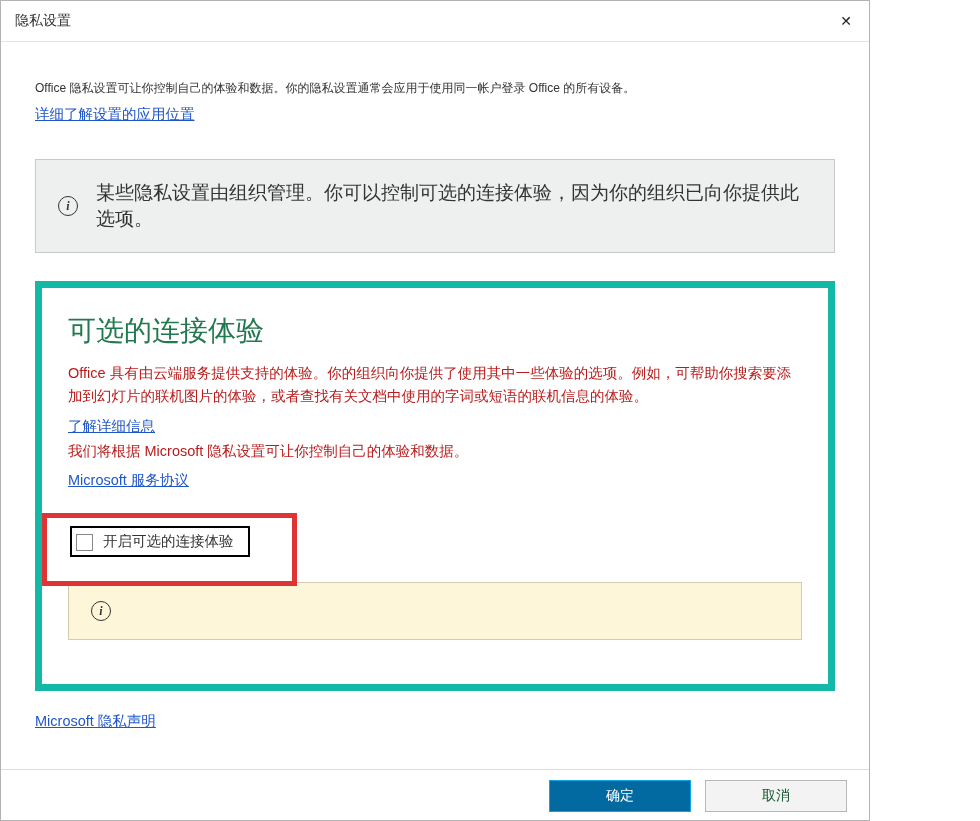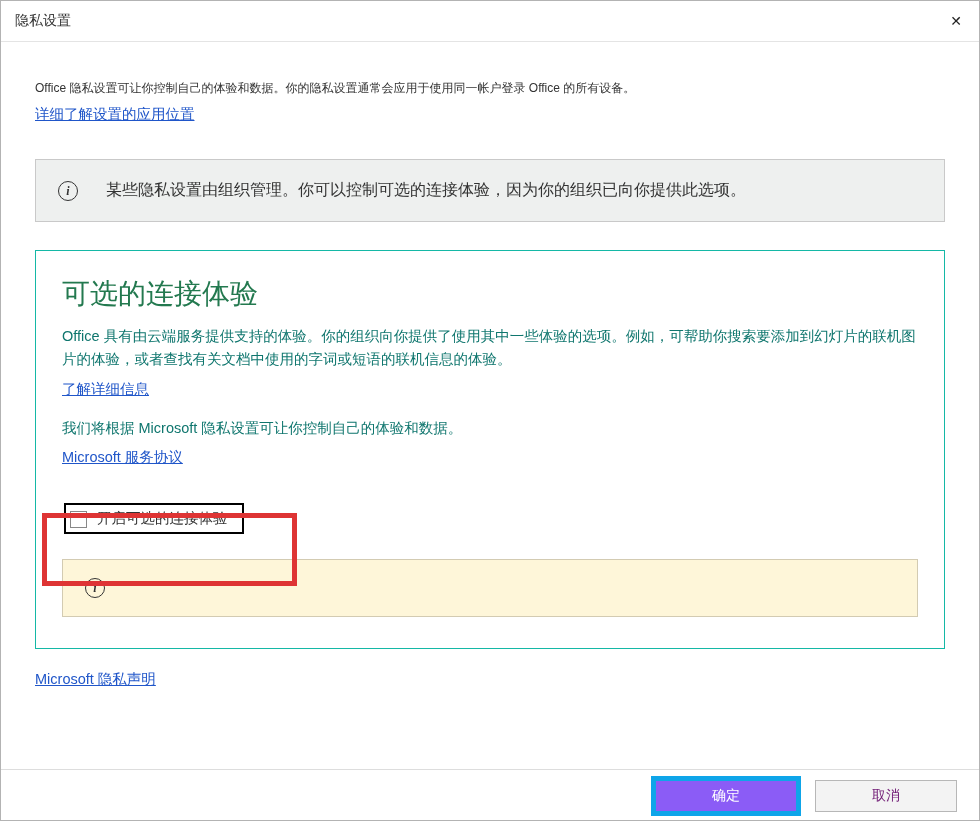--- a/index.html
+++ b/index.html
@@ -5,21 +5,21 @@
   html, body {
     margin: 0;
     padding: 0;
     width: 980px;
     height: 821px;
     font-family: "Microsoft YaHei", "Segoe UI", sans-serif;
     background: #ffffff;
     overflow: hidden;
   }
   .window {
-    width: 980px;
+    width: 870px;
     height: 821px;
     border: 1px solid #b3b3b3;
     box-sizing: border-box;
     background: #fff;
     position: relative;
   }
   .titlebar {
     height: 40px;
     display: flex;
     align-items: center;
@@ -82,44 +82,44 @@
     justify-content: center;
     font-size: 12px;
     font-style: italic;
     font-family: Georgia, serif;
     flex-shrink: 0;
     color: #333;
     font-weight: bold;
     line-height: 1;
   }
   .info-text {
-    font-size: 16px;
-    color: #333;
-    margin-left: 28px;
+    font-size: 19px;
+    color: #333;
+    margin-left: 18px;
   }
 
   .section {
     margin-top: 28px;
-    border: 1px solid #14b8a6;
-    padding: 24px 26px 31px 26px;
+    border: 7px solid #14b8a6;
+    padding: 24px 26px 44px 26px;
     position: relative;
   }
   h2.section-title {
     color: #23794f;
     margin: 0 0 12px 0;
     font-weight: 400;
     font-size: 28px;
   }
   .section p {
     font-size: 14.5px;
-    color: #0f766e;
+    color: #b91c1c;
     line-height: 1.55;
     margin: 0 0 8px 0;
   }
-  .section .link-row { margin-top: 10px; margin-bottom: 18px; }
+  .section .link-row { margin-top: 10px; margin-bottom: 4px; }
   .agreement-text {
     font-size: 14.5px;
     color: #333;
     margin: 0;
   }
 
   .highlight-box {
     position: absolute;
     border: 5px solid #de3434;
     left: 41px;
@@ -176,27 +176,27 @@
     min-width: 96px;
     height: 30px;
     padding: 0 22px;
     font-size: 14px;
     display: flex;
     align-items: center;
     justify-content: center;
     cursor: pointer;
   }
   .btn-primary {
-    background: #8b5cf6;
+    background: #0369a1;
     color: #fff;
-    border: 5px solid #0ea5e9;
+    border: 1px solid #0ea5e9;
   }
   .btn-secondary {
     background: #f3f3f3;
-    color: #701a75;
+    color: #14532d;
     border: 1px solid #b7b7b7;
   }
 </style>
 </head>
 <body>
 
 <div class="window">
 
   <div class="titlebar">
     <span>隐私设置</span>

